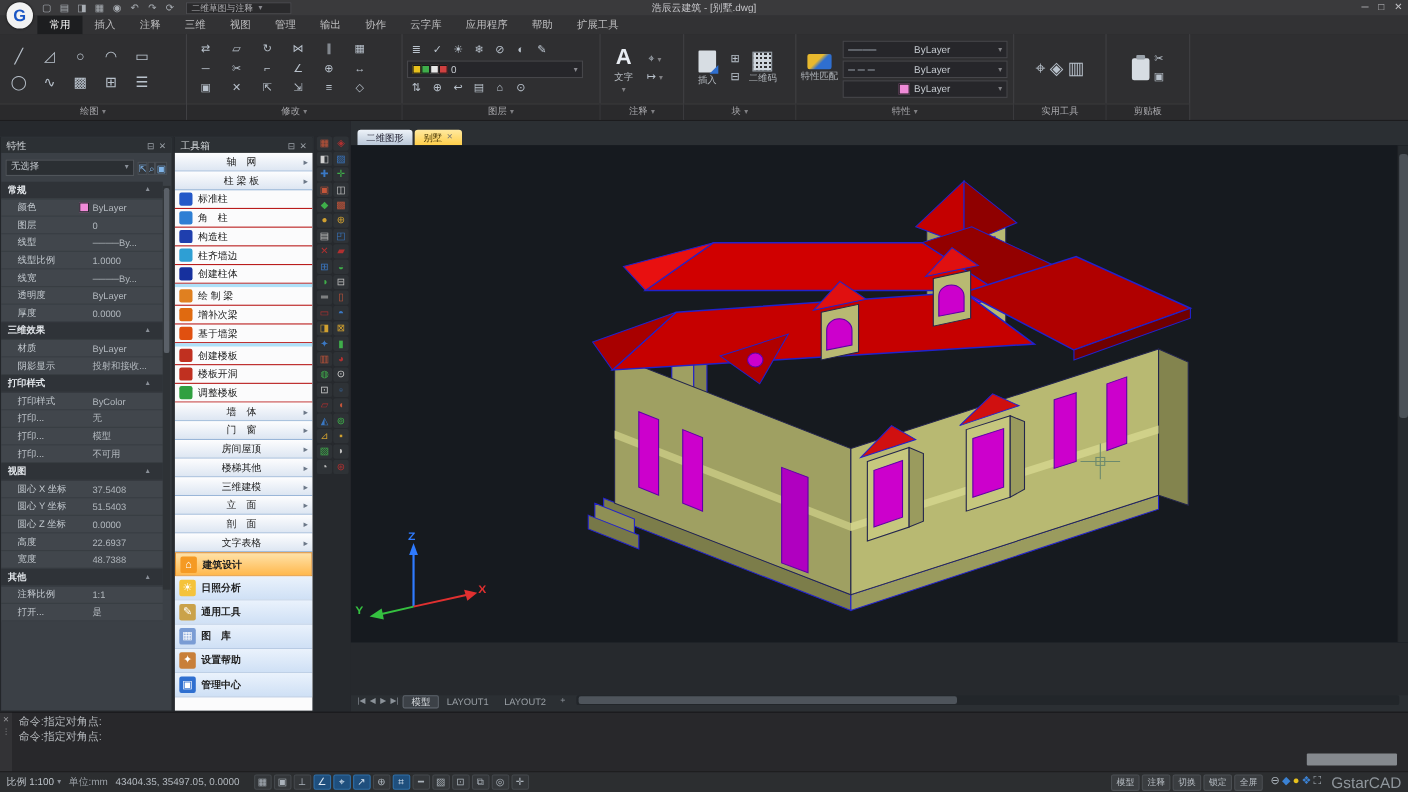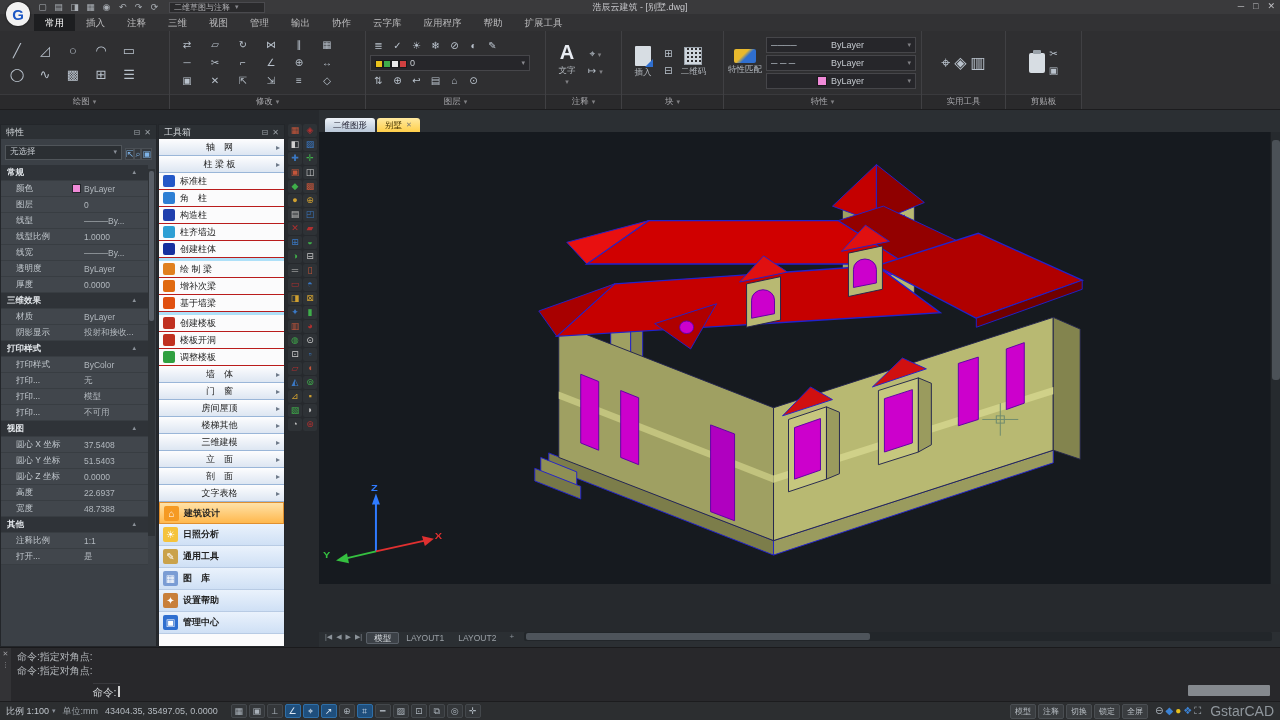--- a/index.html
+++ b/index.html
@@ -106,21 +106,21 @@
   .layoutrow{height:15px;background:#2b2f33;display:flex;align-items:flex-start;gap:2px;padding:0 4px;font-size:8px;color:#9aa0a6;margin-top:48px;}
   .navbtn{font-size:7px;color:#8b9299;padding:0 2px;}
   .ltab{padding:0 7px;line-height:13px;font-size:8.5px;color:#9aa0a6;}
   .ltab.active{background:#3c4147;border:1px solid #5a6068;color:#d8dce0;border-radius:2px;}
   .addlayout{color:#8b9299;padding:0 4px;}
   .hscroll{flex:1;height:9px;background:#22262a;border-radius:2px;position:relative;margin:0 4px;}
   .hthumb{position:absolute;left:2px;top:1px;width:46%;height:7px;background:#4e545b;border-radius:2px;}
   
   .cmdwin{height:54px;background:#28282b;border-top:1px solid #1a1a1c;display:flex;position:relative;}
   .cmdedge{width:11px;background:#333336;display:flex;flex-direction:column;align-items:center;gap:3px;padding-top:2px;font-size:7px;color:#9a9a9e;}
-  .cmdlines{flex:1;display:flex;flex-direction:row;padding:2px 6px;}
+  .cmdlines{flex:1;display:flex;flex-direction:column;padding:2px 6px;}
   .cmdline{height:14px;font-size:10px;line-height:14px;color:#b4b8bc;}
   .cmdinput{margin-top:auto;height:16px;font-size:10.5px;line-height:16px;color:#d0d3d6;display:flex;align-items:center;gap:2px;border-top:1px solid #3a3a3e;}
   .caret{width:2px;height:11px;background:#d0d0d0;display:inline-block;}
   .cmdsidebox{position:absolute;right:10px;bottom:5px;width:82px;height:11px;background:#85898e;border-radius:1px;}
   
   .statusbar{height:19px;background:#2c2e30;border-top:1px solid #1c1c1e;display:flex;align-items:center;gap:7px;padding:0 6px;}
   .sscale{font-size:9px;color:#c0c6cc;display:flex;gap:3px;align-items:center;}
   .sscale .dd{font-size:7px;color:#8a9098;}
   .sunits{font-size:9px;color:#9aa0a6;}
   .scoords{font-size:9px;color:#b4bac0;margin-right:6px;}
@@ -823,24 +823,20 @@
   <div class="cmdwin">
     <div class="cmdedge">
       <span>✕</span>
       <span>⋮</span>
     </div>
     <div class="cmdlines">
       <span>
           <div class="cmdline">命令:指定对角点:</div>
           <div class="cmdline">命令:指定对角点:</div>
         </span>
-      <div class="cmdinput">
-        <span>命令:</span>
-          <span class="caret"></span>
-      </div>
     </div>
     <div class="cmdsidebox"></div>
   </div>
 
   <div class="statusbar">
     <span class="sscale">
         <span>比例 1:100</span>
         <span class="dd">▾</span>
       </span>
     <span class="sunits">单位:mm</span>

